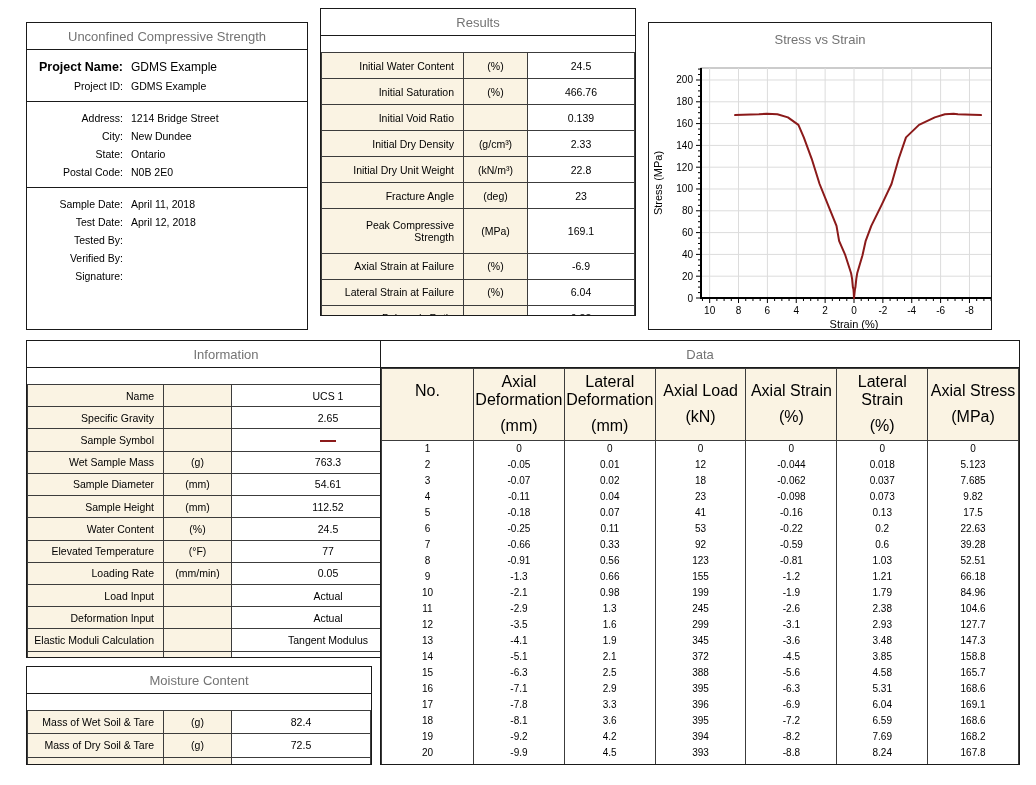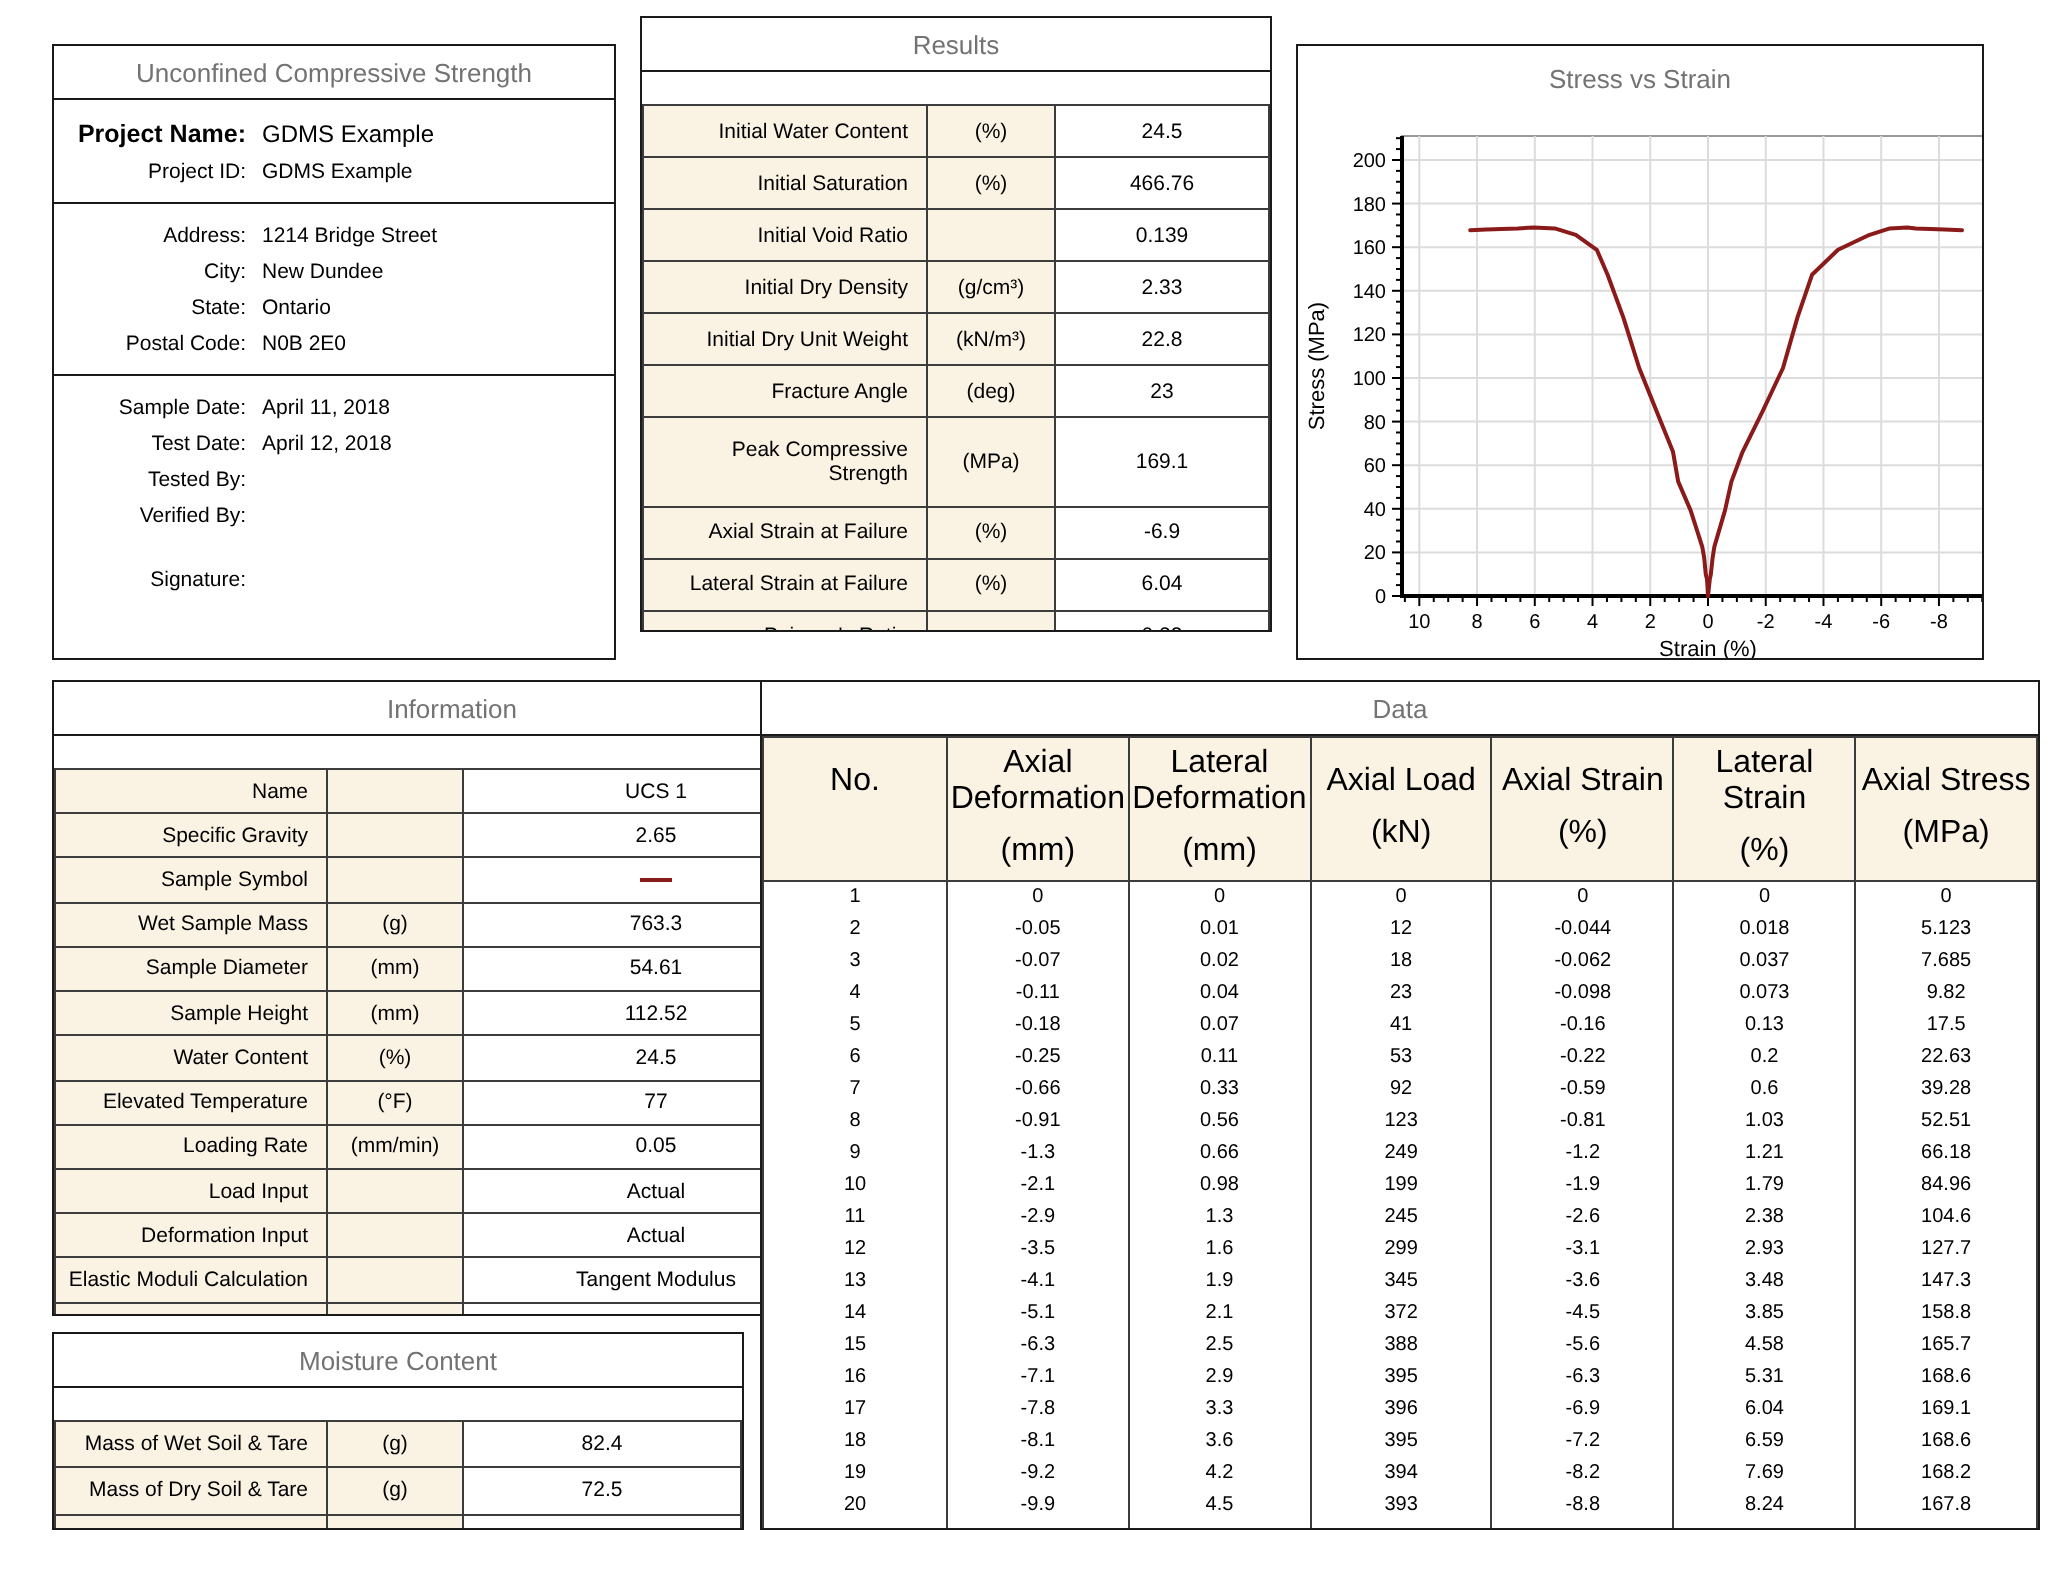--- a/index.html
+++ b/index.html
@@ -20,21 +20,21 @@
 
   
   #ucs-panel { left:26px; top:22px; width:282px; height:308px; }
   .ucs-section { padding:7px 0 6px; border-bottom:1px solid #1a1a1a; }
   .ucs-section:last-child { border-bottom:none; }
   .ucs-row { display:flex; align-items:baseline; padding:3px 0; }
   .ucs-label { flex:0 0 96px; text-align:right; margin-right:8px; font-size:10.5px; }
   .ucs-value { font-size:10.5px; }
   .ucs-row.big .ucs-label { font-size:12.5px; font-weight:bold; }
   .ucs-row.big .ucs-value { font-size:12px; }
-  .ucs-row.gap { margin-top:14px; }
+  .ucs-row.gap { margin-top:0; }
 
   
   #results-panel  { left:320px; top:8px;  width:316px; height:308px; }
   #info-panel     { left:26px;  top:340px; width:400px; height:318px; }
   #moisture-panel { left:26px;  top:666px; width:346px; height:99px; }
   table.spec { border-collapse:collapse; width:100%; height:calc(100% - 26px); table-layout:fixed;margin-top:16px; }
   table.spec td {
     border:1px solid #3c3c3c; font-size:10.5px; vertical-align:middle; padding:2px 4px;
   }
   table.spec td.lbl  { background:#FAF3E3; text-align:right; padding-right:9px; }
@@ -551,21 +551,21 @@
             <td>0.56</td>
             <td>123</td>
             <td>-0.81</td>
             <td>1.03</td>
             <td>52.51</td>
           </tr>
           <tr>
             <td>9</td>
             <td>-1.3</td>
             <td>0.66</td>
-            <td>249</td>
+            <td>155</td>
             <td>-1.2</td>
             <td>1.21</td>
             <td>66.18</td>
           </tr>
           <tr>
             <td>10</td>
             <td>-2.1</td>
             <td>0.98</td>
             <td>199</td>
             <td>-1.9</td>

